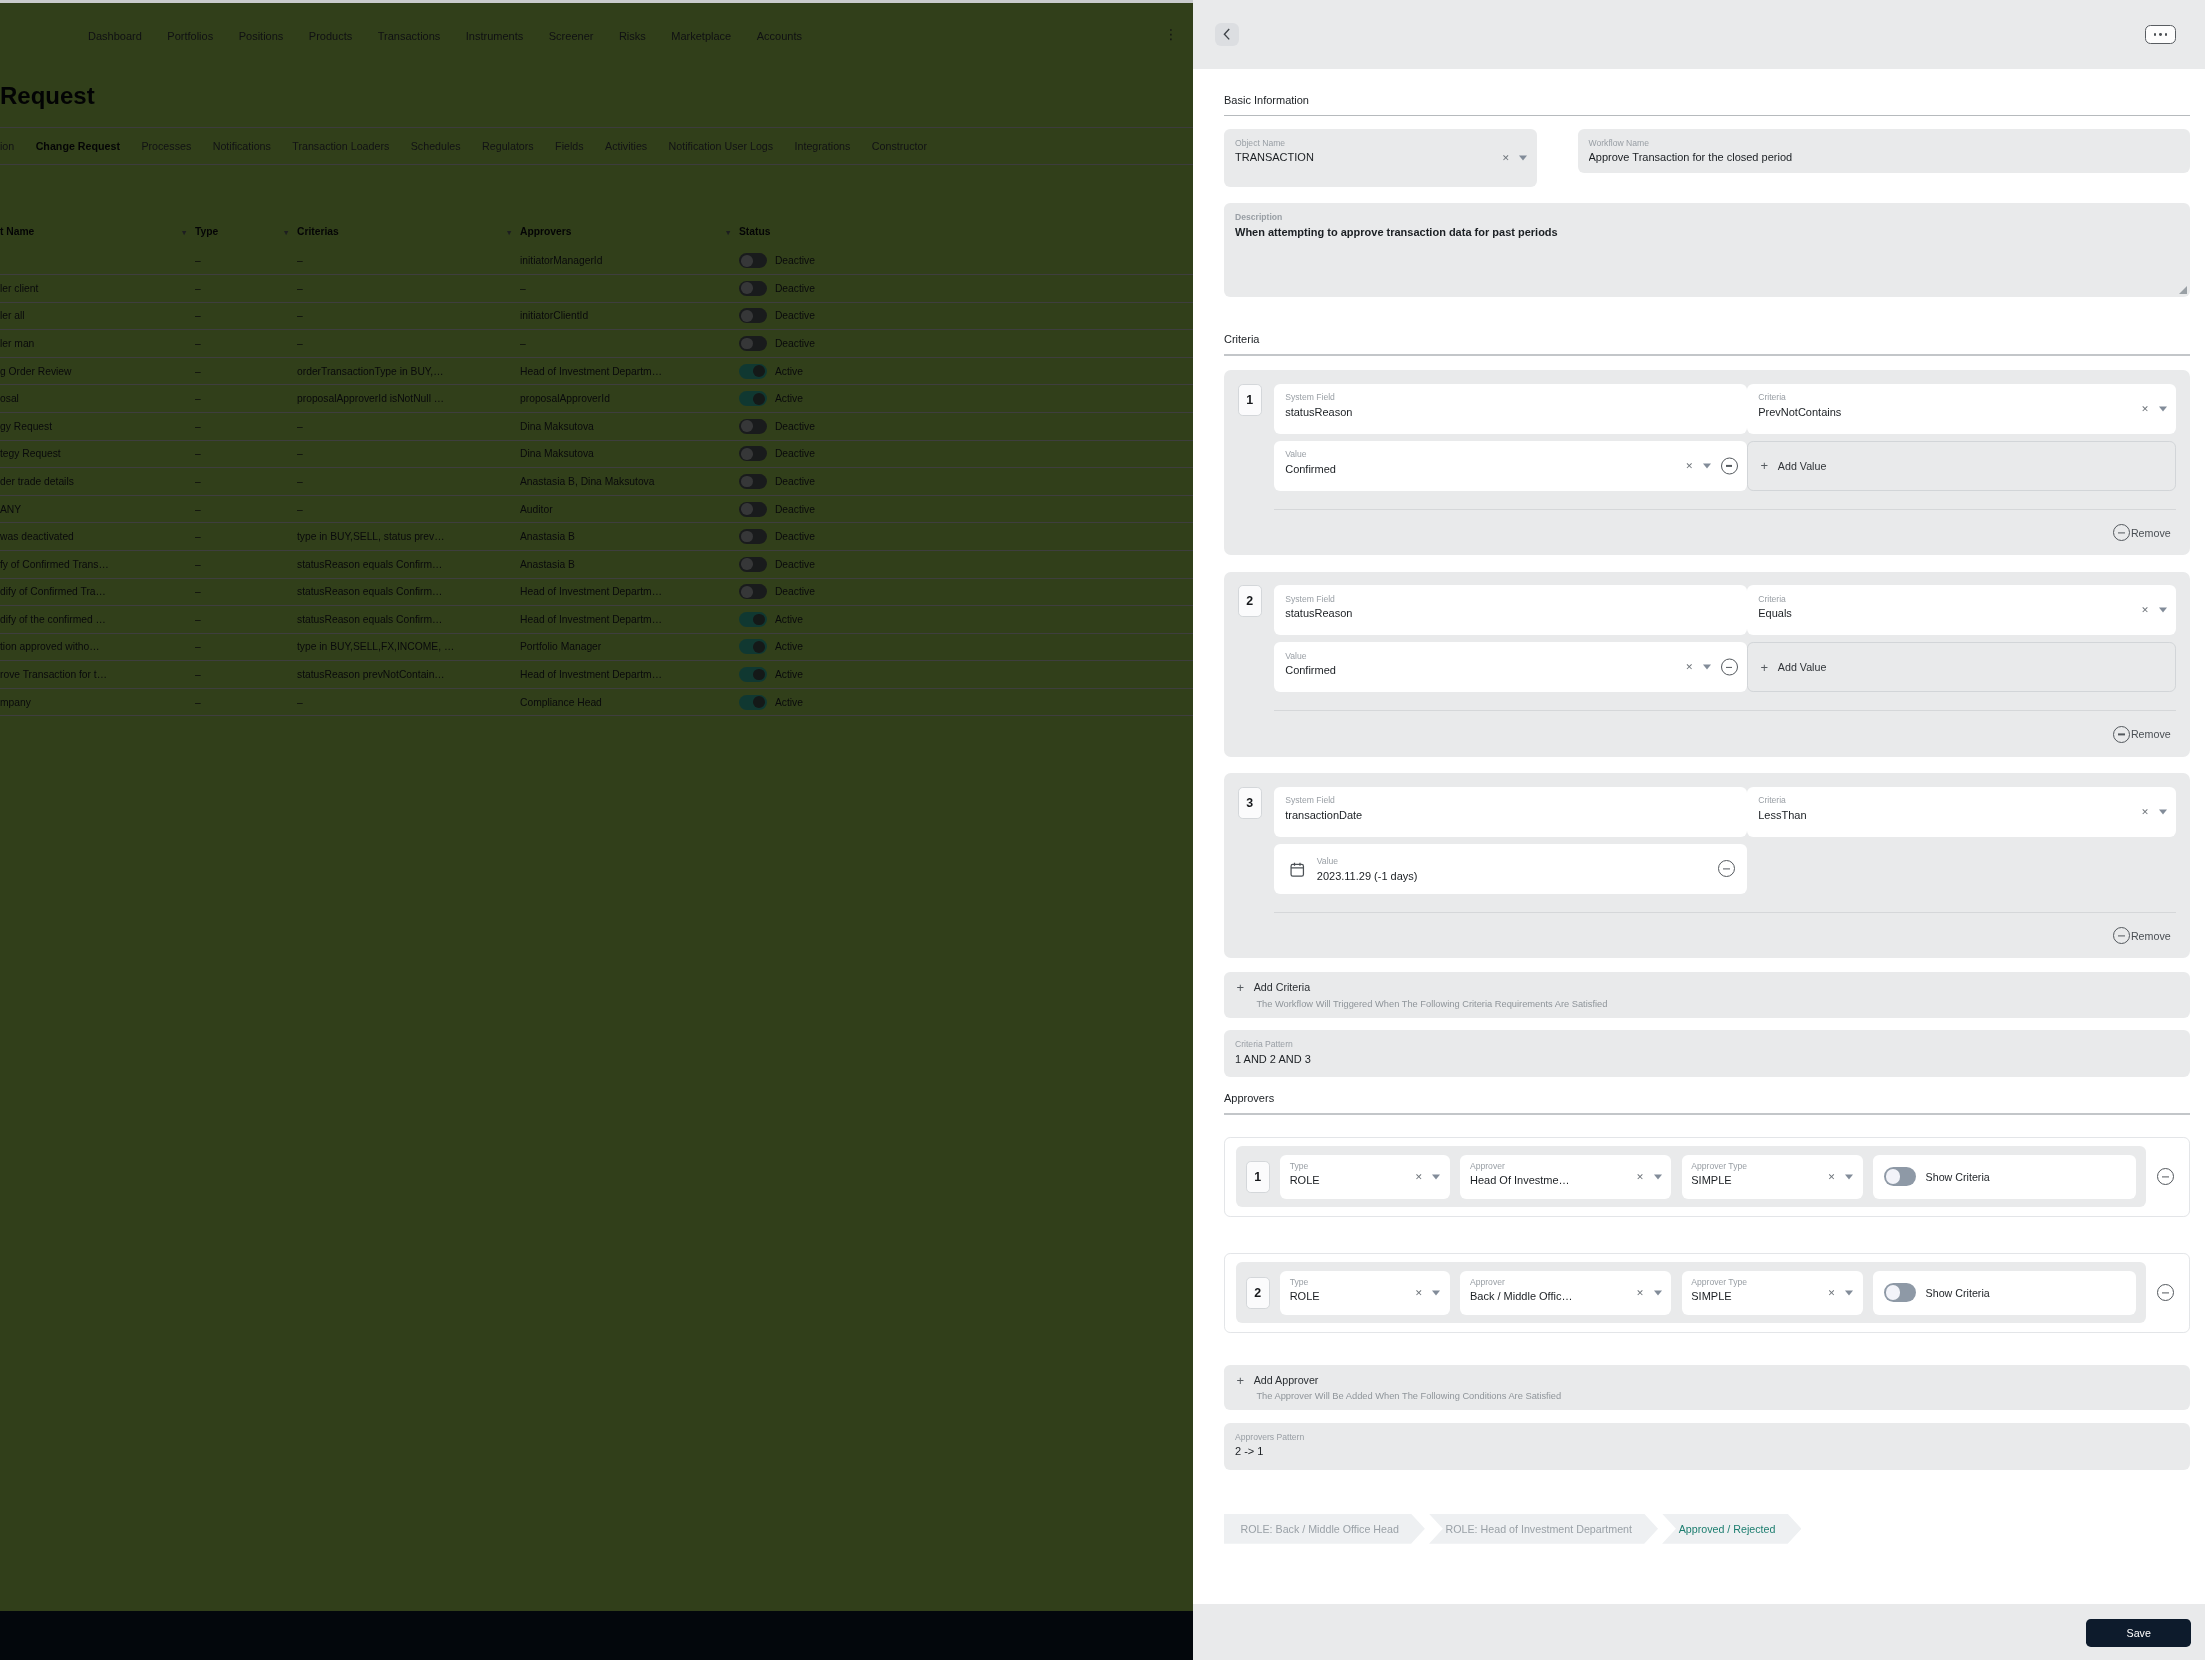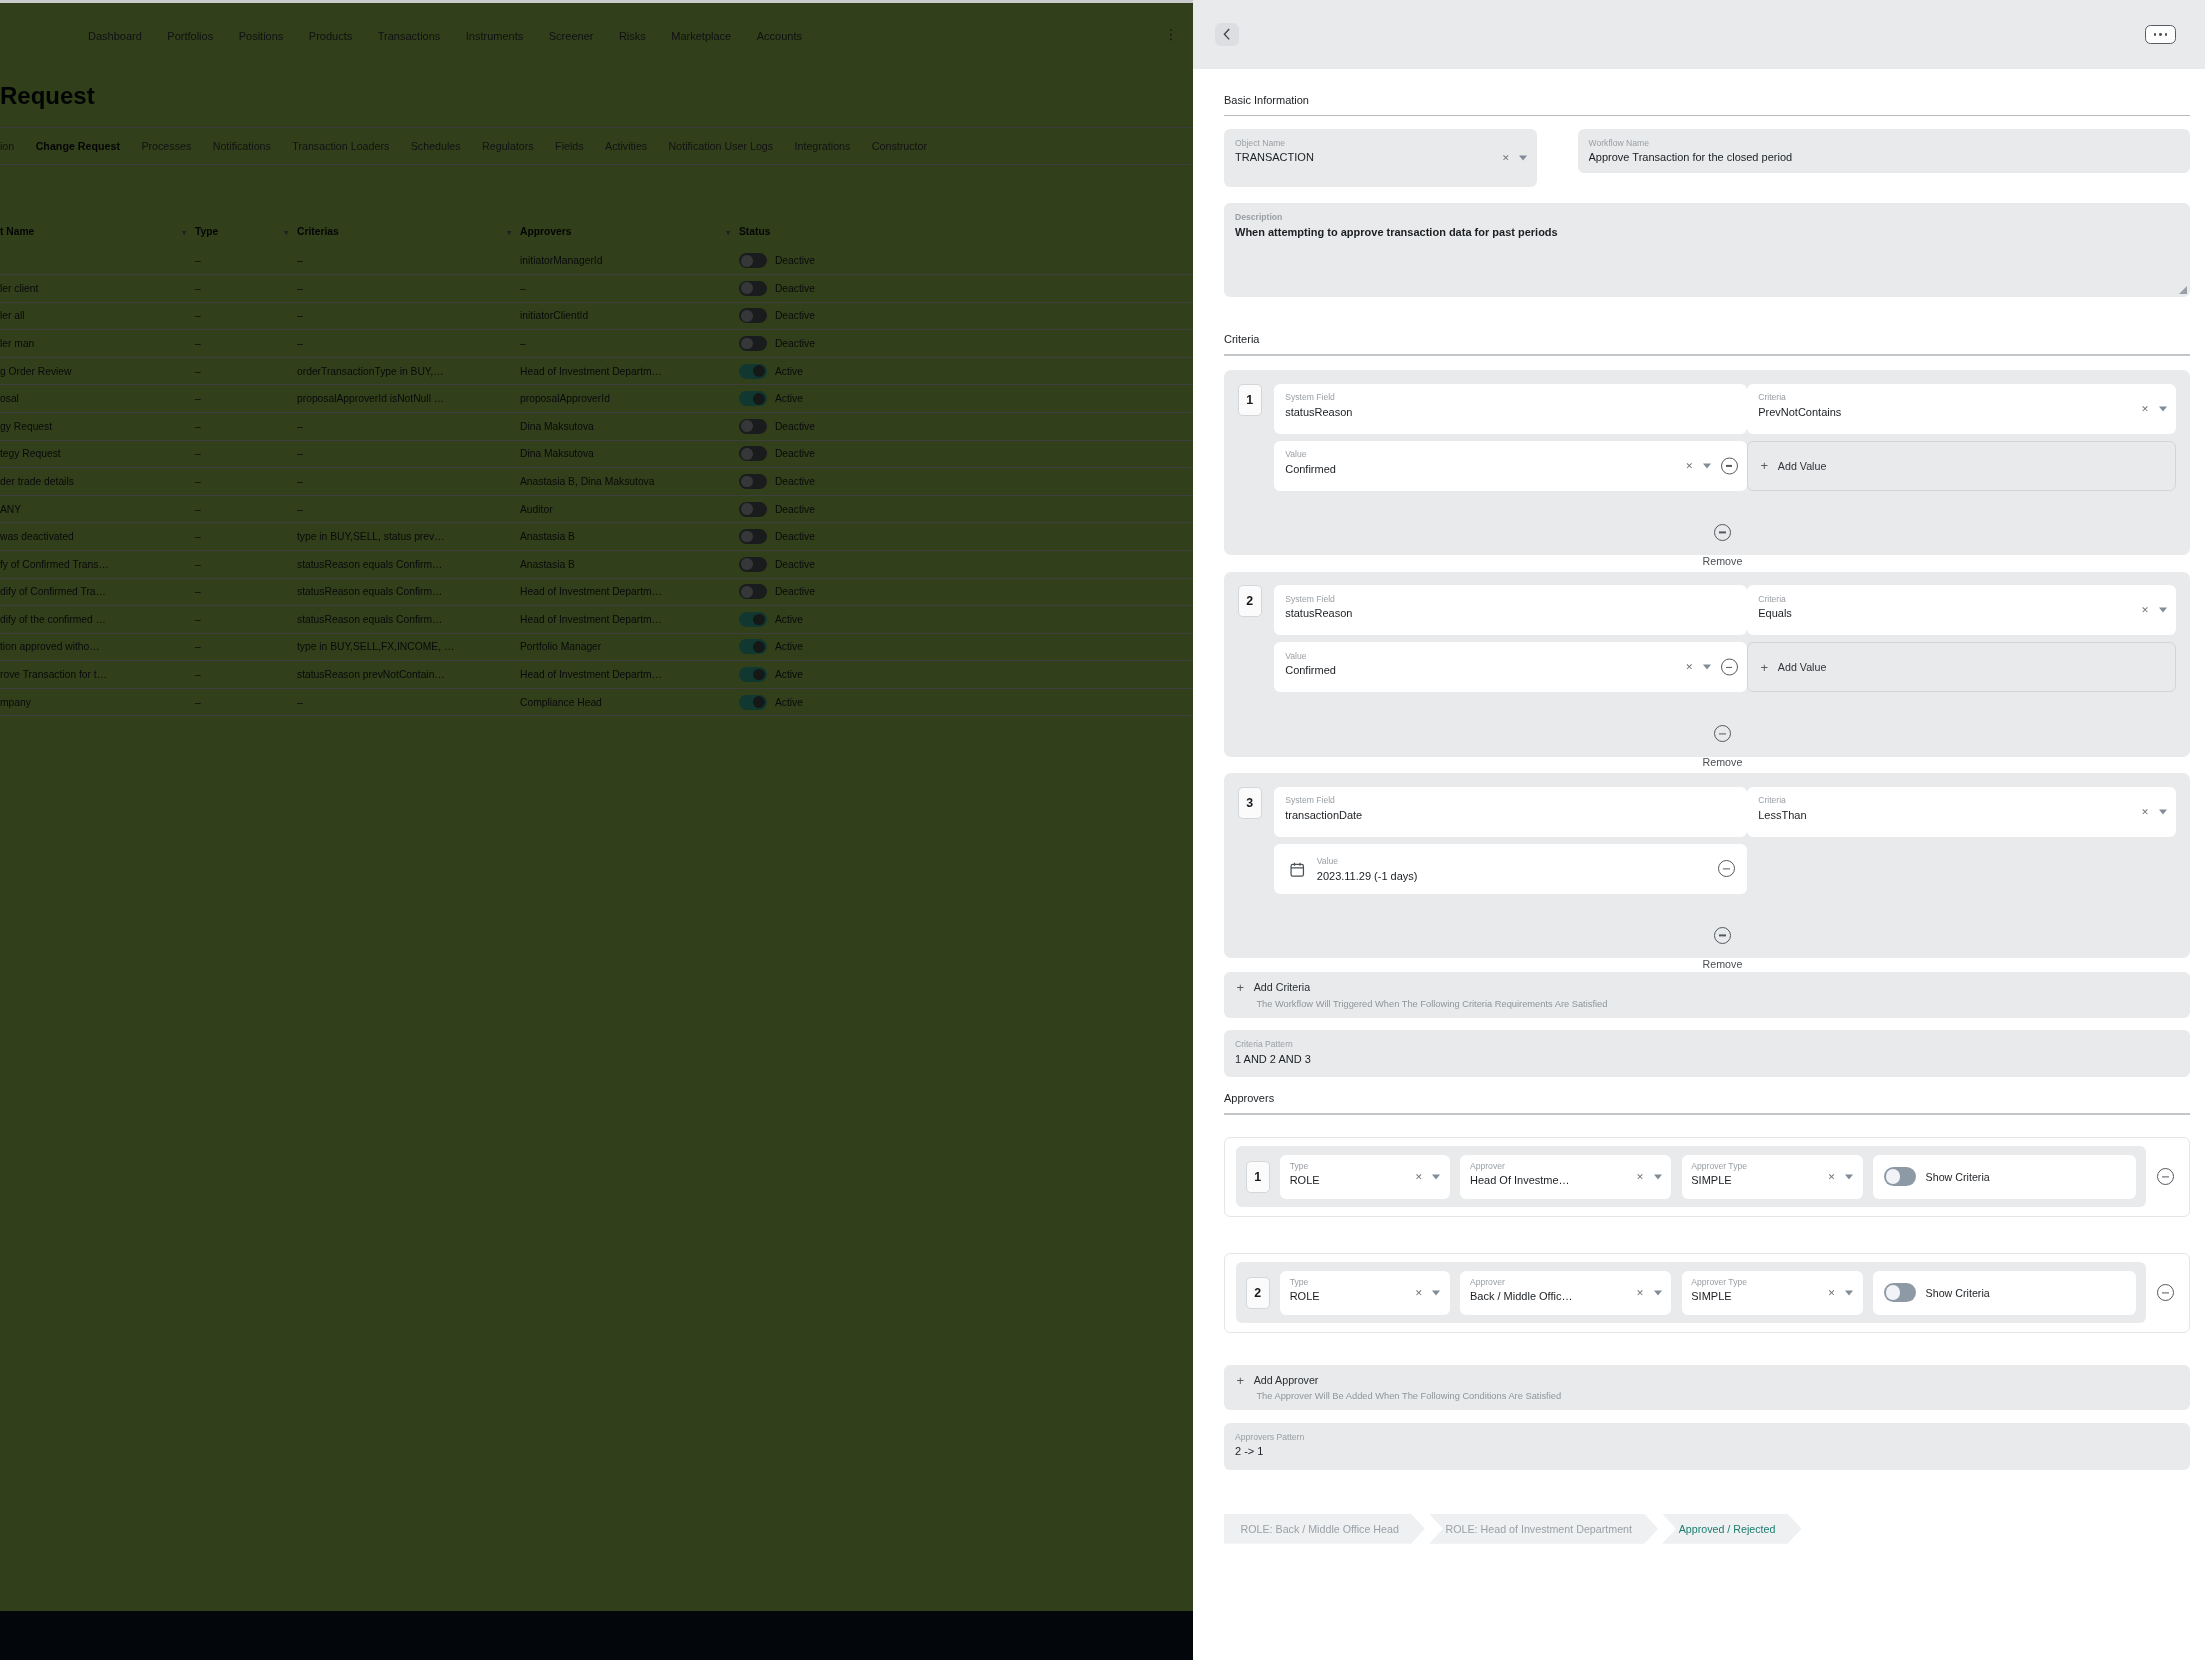--- a/index.html
+++ b/index.html
@@ -63,21 +63,21 @@
   .crit-block.one { margin-top:14.5px; }
   .num-badge { width:24px; height:32px; background:#fbfbfc; border:0.7px solid #d4d7da; border-radius:4.8px; display:flex; align-items:center; justify-content:center; font-size:12.4px; font-weight:700; color:#17191c; flex:none; }
   .crit-main { flex:1; margin-left:12.4px; display:flex; flex-direction:column; }
   .crit-row { display:flex; }
   .crit-row + .crit-row { margin-top:6.9px; }
   .wfieldbox { background:#fff; border-radius:6.2px; padding:8.3px 11px; position:relative; height:50px; }
   .w-sys { width:473px; } .w-crit { flex:1; } .w-val { width:473px; }
   .addval { flex:1; border:1.1px solid #d2d5d8; border-radius:6.2px; display:flex; align-items:center; gap:9.7px; padding-left:12.4px; font-size:10.7px; color:#2f3337; height:50px; }
   .plus { font-size:13px; color:#565b60; font-weight:400; line-height:1; }
   .crit-divider { height:1px; background:#d5d7d9; margin-top:18px; }
-  .remove-row { display:flex; align-items:center; gap:14px; justify-content:flex-end; margin-top:15px; font-size:10.7px; color:#4a4f54; padding-right:5.5px;flex-direction:column; }
+  .remove-row { display:flex; align-items:center; gap:1px; justify-content:flex-end; margin-top:15px; font-size:10.7px; color:#4a4f54; padding-right:5.5px; }
   .date-val { display:flex; align-items:center; gap:11px; }
   .date-val .cal { flex:none; margin-left:4.1px; }
   .date-val .dtext { flex:1; }
   .date-val .minus-circle { margin-right:1.4px; }
 
   .addblock { background:#e9eaeb; border-radius:6.2px; margin-top:13.8px; padding:9px 12.4px; }
   .addblock .line1 { display:flex; align-items:center; gap:9.7px; font-size:10.7px; color:#2b2f33; }
   .addblock .line2 { font-size:9.3px; color:#8f959a; margin-top:4.8px; padding-left:20px; }
   .pattern-field { margin-top:12.4px; height:47px; }
 
@@ -647,14 +647,17 @@
     </div>
 
     <div class="chain" id="chain-host">
 
     <div class="chev first">ROLE: Back / Middle Office Head</div>
         <div class="chev">ROLE: Head of Investment Department</div>
         <div class="chev accent">Approved / Rejected</div>
       </div>
   </div>
 
+  <div class="panel-footer">
+    <button class="save-btn">Save</button>
+  </div>
 </aside>
 
 
 </body></html>

